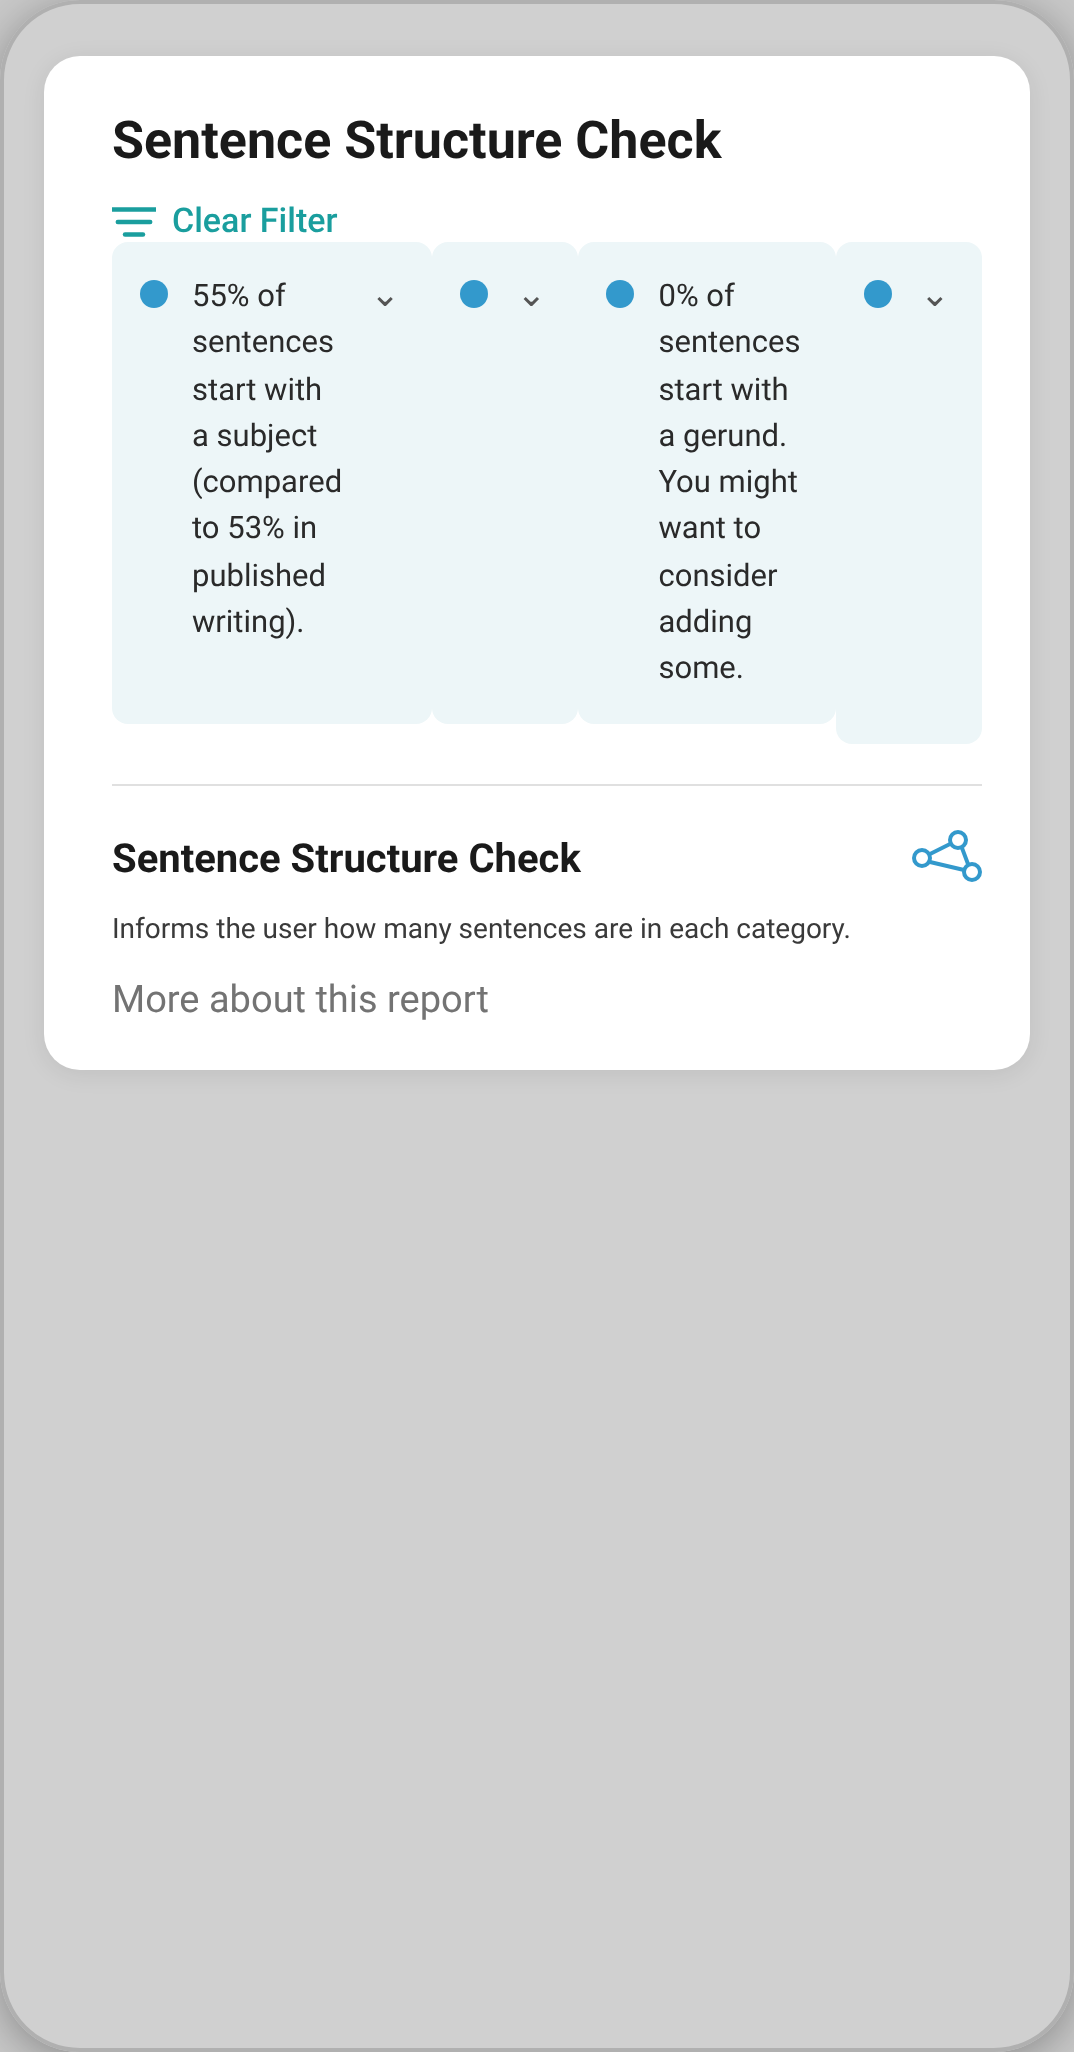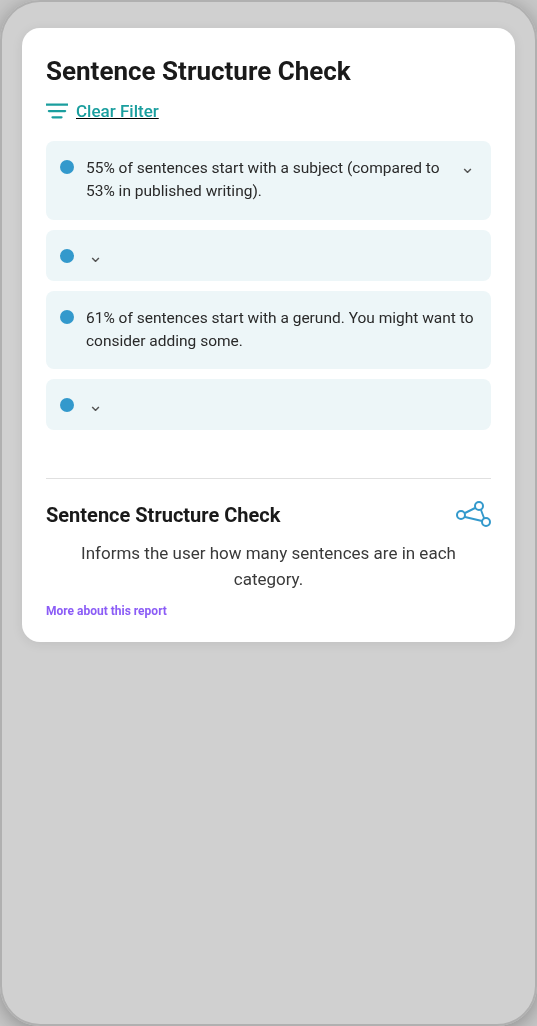--- a/index.html
+++ b/index.html
@@ -26,42 +26,40 @@
       display: flex;
       flex-direction: column;
       align-items: center;
       box-shadow: inset 0 0 0 2px #b0b0b0, 0 4px 20px rgba(0,0,0,0.3);
     }
 
     .card {
       background: #ffffff;
       border-radius: 18px;
       width: 100%;
-      padding: 28px 24px 24px 24px;
+      padding: 28px 24px 24px 34px;
       box-shadow: 0 2px 12px rgba(0,0,0,0.08);
       display: flex;
       flex-direction: column;
       gap: 0;
     }
 
     .page-title {
       font-size: 26px;
       font-weight: 700;
       color: #1a1a1a;
       margin-bottom: 14px;
       line-height: 1.2;
     }
 
     .clear-filter-row {
       display: flex;
       align-items: center;
       gap: 8px;
-      margin-bottom: 20px;
       cursor: pointer;
-      text-decoration: underline;
     }
 
     .filter-icon {
       color: #1a9e9e;
       display: flex;
       align-items: center;
     }
 
     .filter-icon svg {
       width: 22px;
@@ -69,23 +67,23 @@
     }
 
     .clear-filter-label {
       color: #1a9e9e;
       font-size: 17px;
       font-weight: 500;
     }
 
     .items-list {
       display: flex;
-      flex-direction: column;
+      flex-direction: row;
       gap: 0;
-      margin-bottom: 40px;
+      margin-bottom: 12px;
     }
 
     .item-row {
       background: #edf6f8;
       border-radius: 8px;
       padding: 16px 14px 16px 14px;
       display: flex;
       align-items: flex-start;
       gap: 12px;
       margin-bottom: 10px;
@@ -149,31 +147,30 @@
       color: #1a1a1a;
     }
 
     .info-icon {
       color: #3399cc;
       display: flex;
       align-items: center;
     }
 
     .info-desc {
-      font-size: 17px;
+      font-size: 14px;
       color: #3a3a3a;
       line-height: 1.5;
       margin-bottom: 12px;
-      text-align: center;
     }
 
     .more-link {
-      color: #8b5cf6;
-      font-size: 12px;
-      font-weight: 700;
+      color: #737373;
+      font-size: 19px;
+      font-weight: 400;
       text-decoration: none;
       cursor: pointer;
     }
   </style>
 </head>
 <body>
 
 <div class="phone-container">
   <div class="card">
 
@@ -198,21 +195,21 @@
         <button class="chevron-btn">⌄</button>
       </div>
 
       <div class="item-row">
         <span class="dot"></span>
         <button class="chevron-btn">⌄</button>
       </div>
 
       <div class="item-row">
         <span class="dot"></span>
-        <span class="item-text">61% of sentences start with a gerund. You might want to consider adding some.</span>
+        <span class="item-text">0% of sentences start with a gerund. You might want to consider adding some.</span>
       </div>
 
       <div class="item-row">
         <span class="dot"></span>
         <button class="chevron-btn">⌄</button>
       </div>
 
     </div>
 
     <div class="divider"></div>

